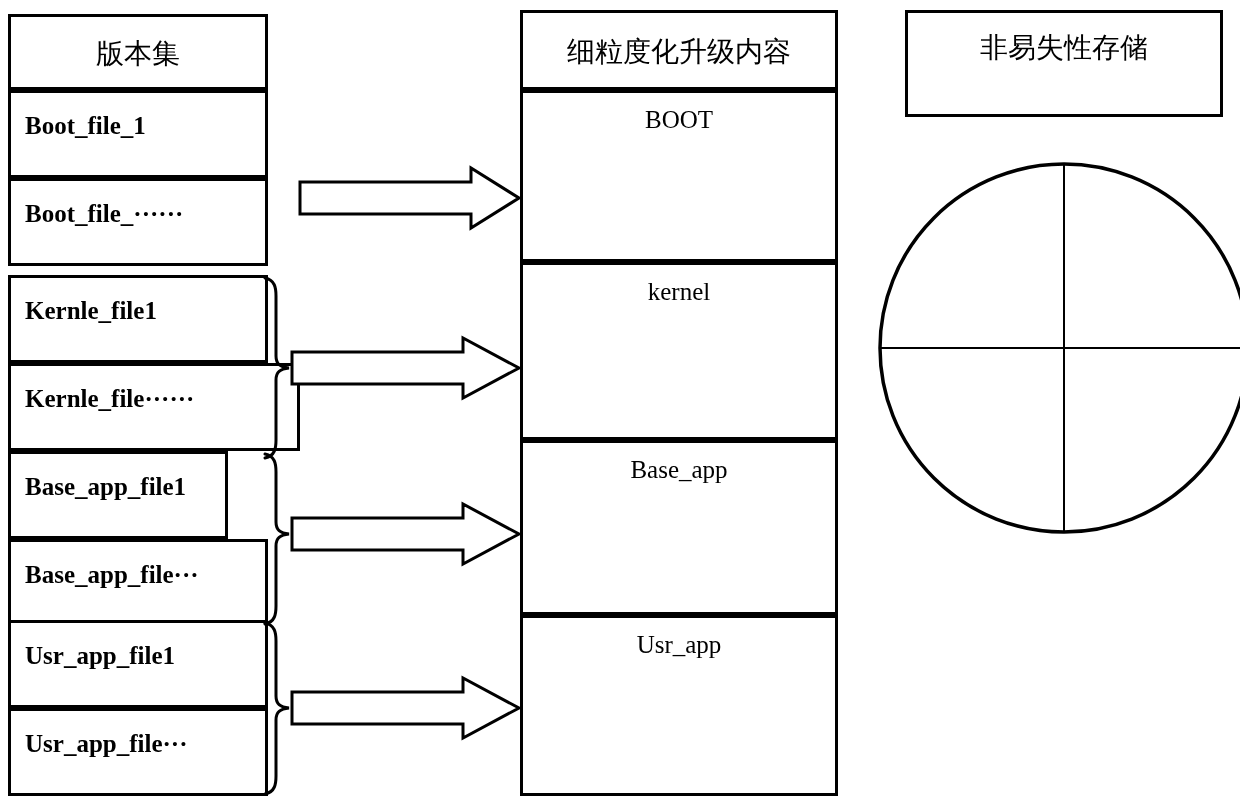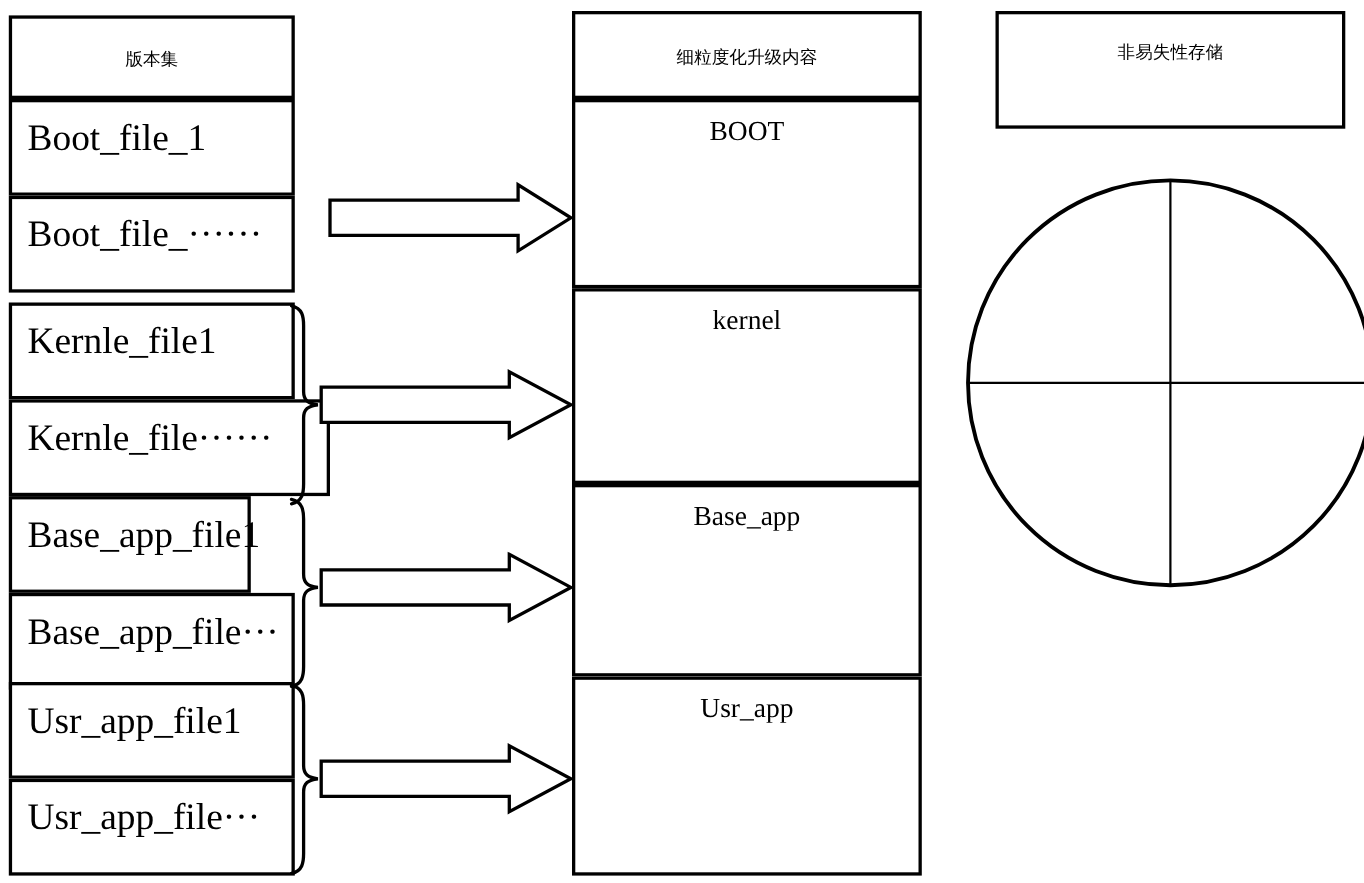--- a/index.html
+++ b/index.html
@@ -31,23 +31,24 @@
     position: absolute;
     box-sizing: border-box;
     background: #fff;
     border: 3px solid #000;
     border-top-width: 3px;
   }
   .cell-label {
     position: absolute;
     left: 14px;
     top: 18px;
-    font-size: 34px;
+    font-size: 25px;
     line-height: 30px;
     white-space: nowrap;
+    font-weight: bold;
   }
   .mid-label {
     position: absolute;
     left: 0;
     right: 0;
     top: 12px;
     text-align: center;
     font-size: 25px;
     line-height: 30px;
     white-space: nowrap;
@@ -56,21 +57,21 @@
     position: absolute;
     left: 0;
     right: 0;
     text-align: center;
     font-size: 25px;
     line-height: 33px;
     white-space: nowrap;
   }
   .cn {
     font-family: "DejaVu Sans", "Liberation Sans", sans-serif;
-    font-size: 16px;
+    font-size: 28px;
   }
 
   
   #overlay {
     position: absolute;
     left: 0; top: 0;
     width: 1240px;
     height: 803px;
     pointer-events: none;
   }

